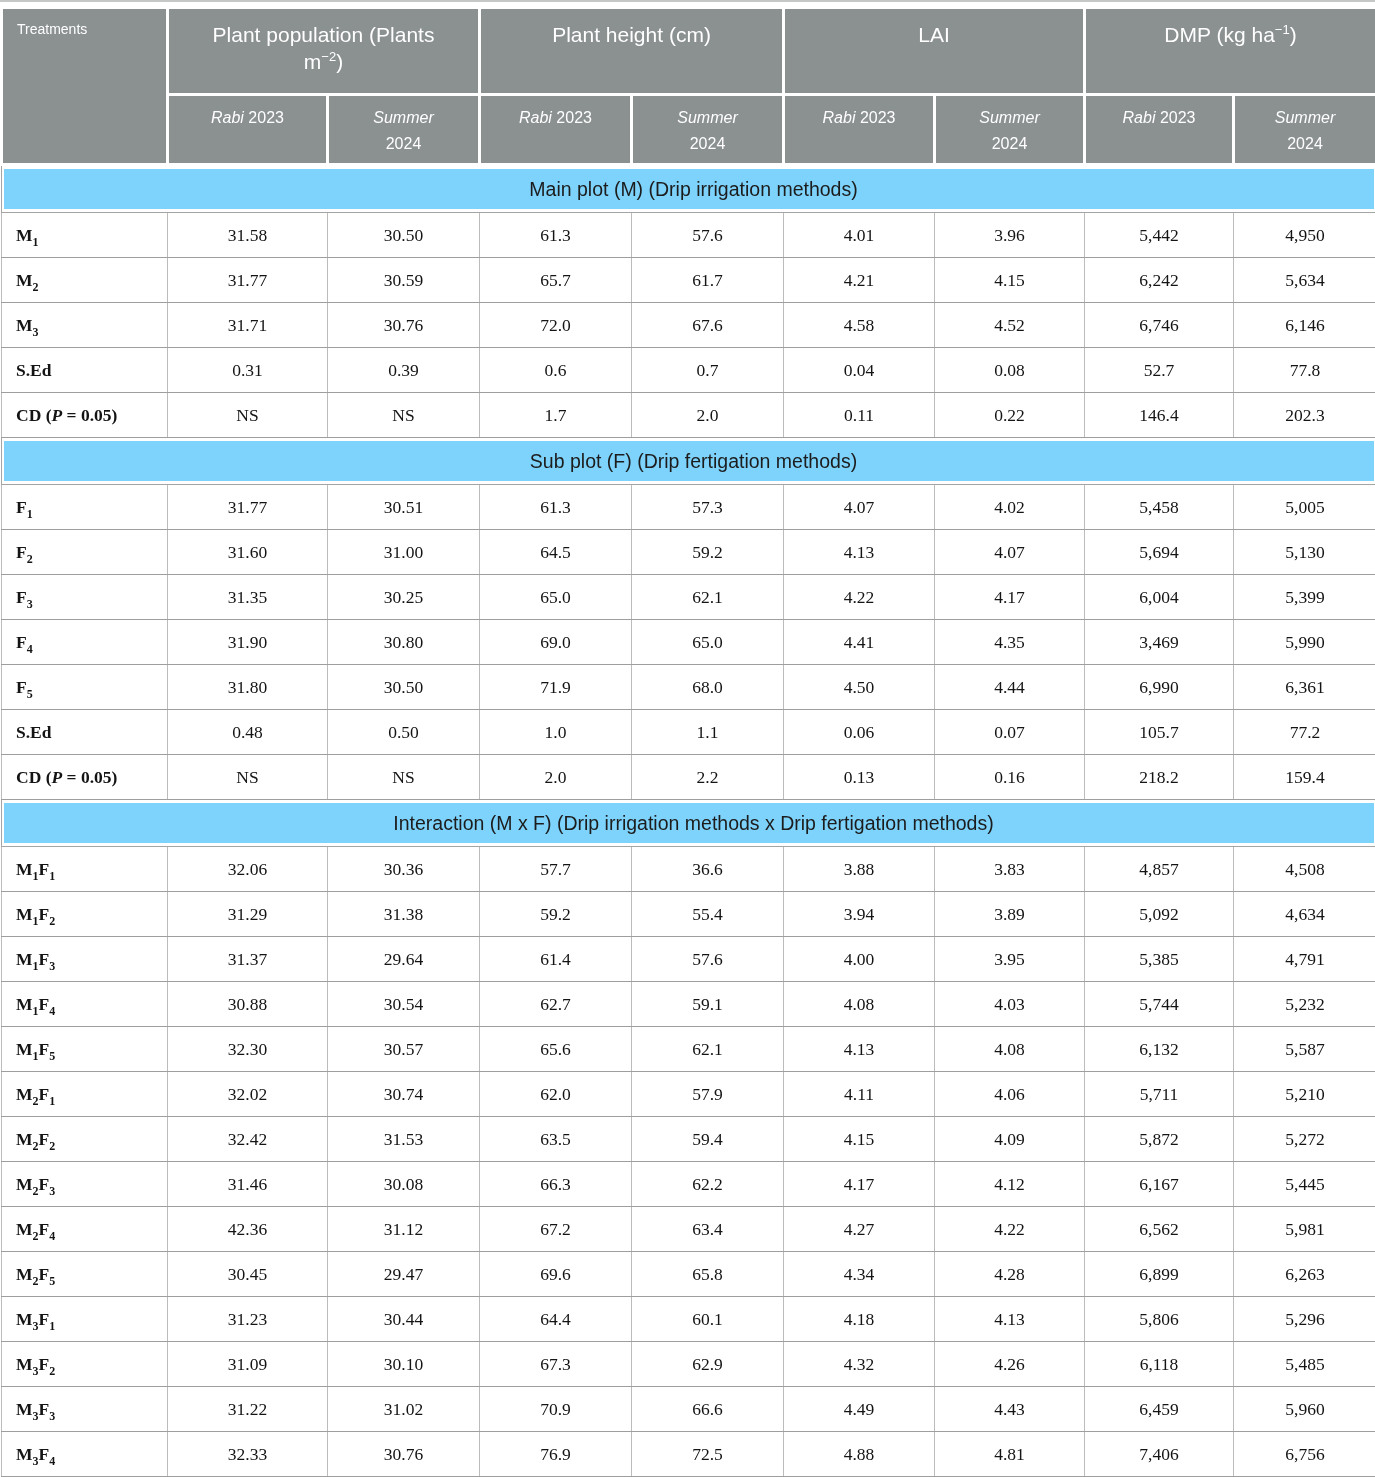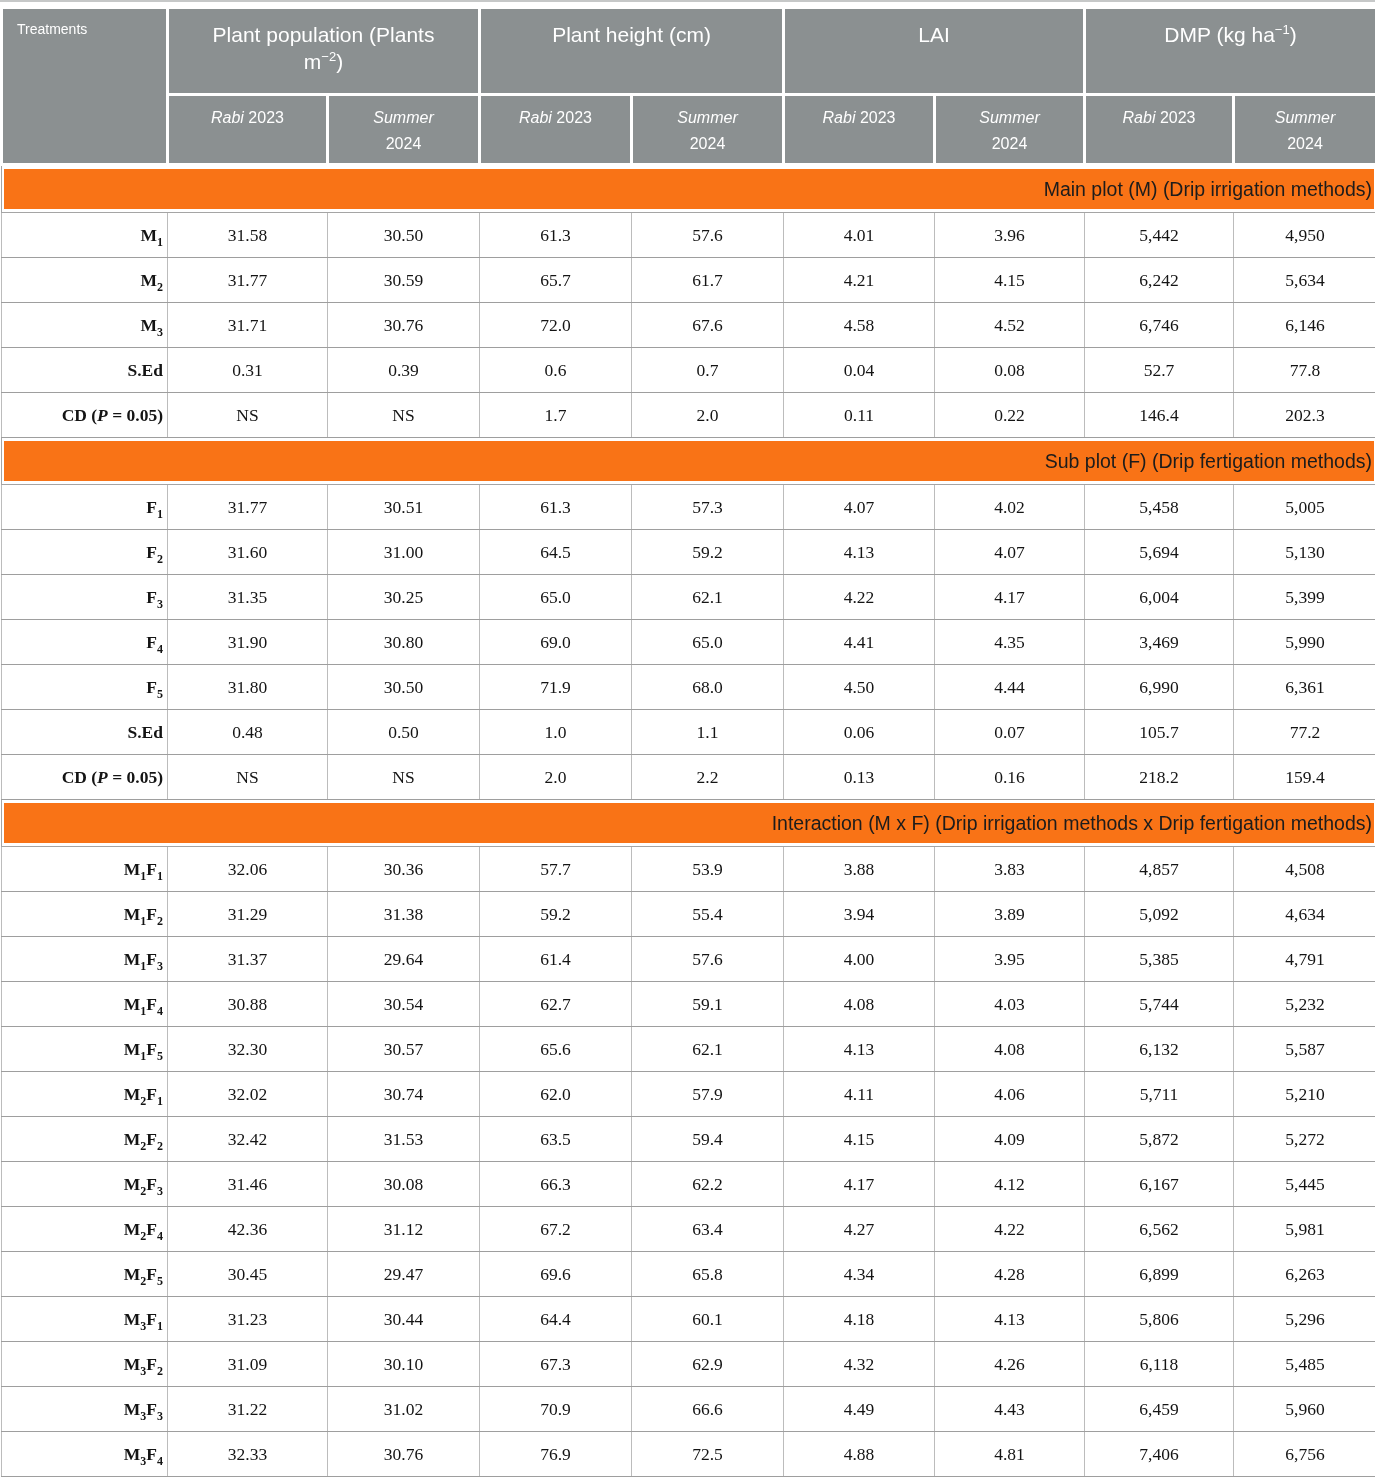--- a/index.html
+++ b/index.html
@@ -56,38 +56,38 @@
     border: 1px solid #bcbcbc;
     border-top-color: #9e9e9e;
     border-bottom-color: #9e9e9e;
     height: 40px;
     font-family: "Liberation Serif", serif;
     font-size: 17.5px;
     text-align: center;
     padding: 2px 4px;
   }
   td.rowlabel {
-    text-align: right;
+    text-align: left;
     padding-left: 14px;
     font-weight: bold;
   }
   td.rowlabel i { font-style: italic; }
   sub { font-size: 12px; line-height: 0; }
   sup { font-size: 13px; line-height: 0; }
 
   tr.sectionrow td {
-    background: #f97316;
+    background: #7dd3fc;
     box-shadow: inset 0 3px 0 #ffffff, inset 0 -3px 0 #ffffff,
                 inset 2px 0 0 #ffffff, inset -2px 0 0 #ffffff;
     border: 1px solid #a5a5a5;
     height: 42px;
     font-family: "Liberation Sans", sans-serif;
     font-size: 19.5px;
     color: #1c1c1c;
-    text-align: right;
+    text-align: center;
     padding-left: 13px;
   }
 </style>
 </head>
 <body>
 
 <div class="top-rule"></div>
 
 <table class="results">
   <colgroup>
@@ -260,21 +260,21 @@
         <td>159.4</td>
       </tr>
       <tr class="sectionrow">
         <td colspan="9">Interaction (M x F) (Drip irrigation methods x Drip fertigation methods)</td>
       </tr>
       <tr>
         <td class="rowlabel">M<sub>1</sub>F<sub>1</sub></td>
         <td>32.06</td>
         <td>30.36</td>
         <td>57.7</td>
-        <td>53.9</td>
+        <td>36.6</td>
         <td>3.88</td>
         <td>3.83</td>
         <td>4,857</td>
         <td>4,508</td>
       </tr>
       <tr>
         <td class="rowlabel">M<sub>1</sub>F<sub>2</sub></td>
         <td>31.29</td>
         <td>31.38</td>
         <td>59.2</td>

